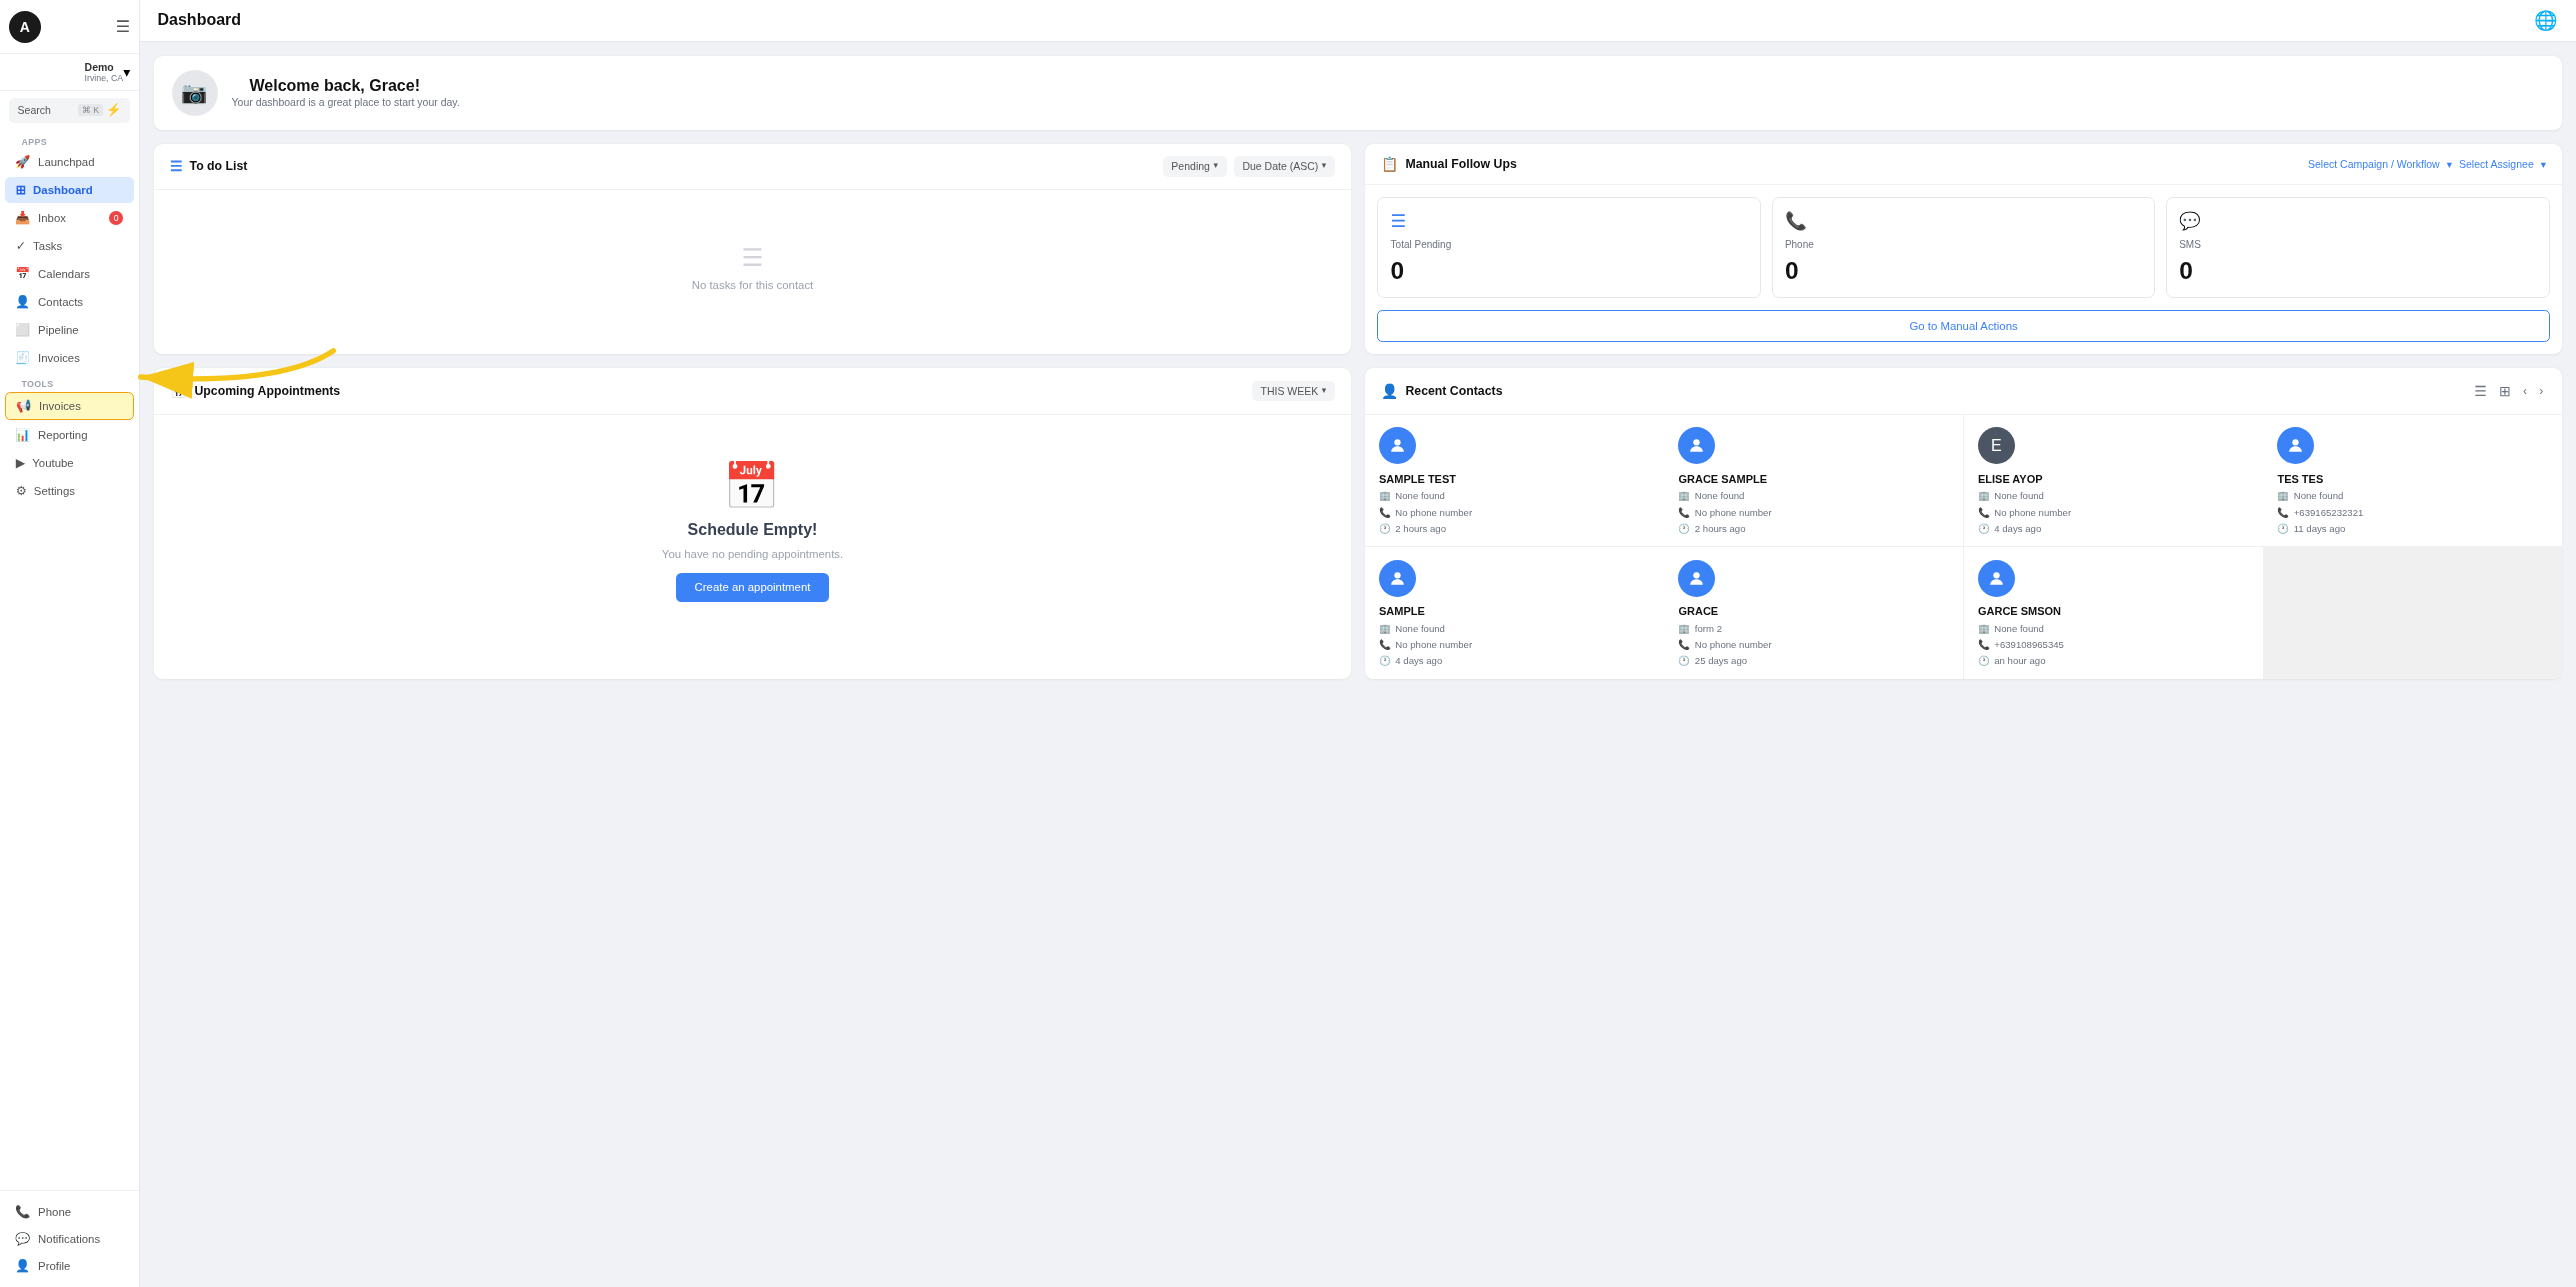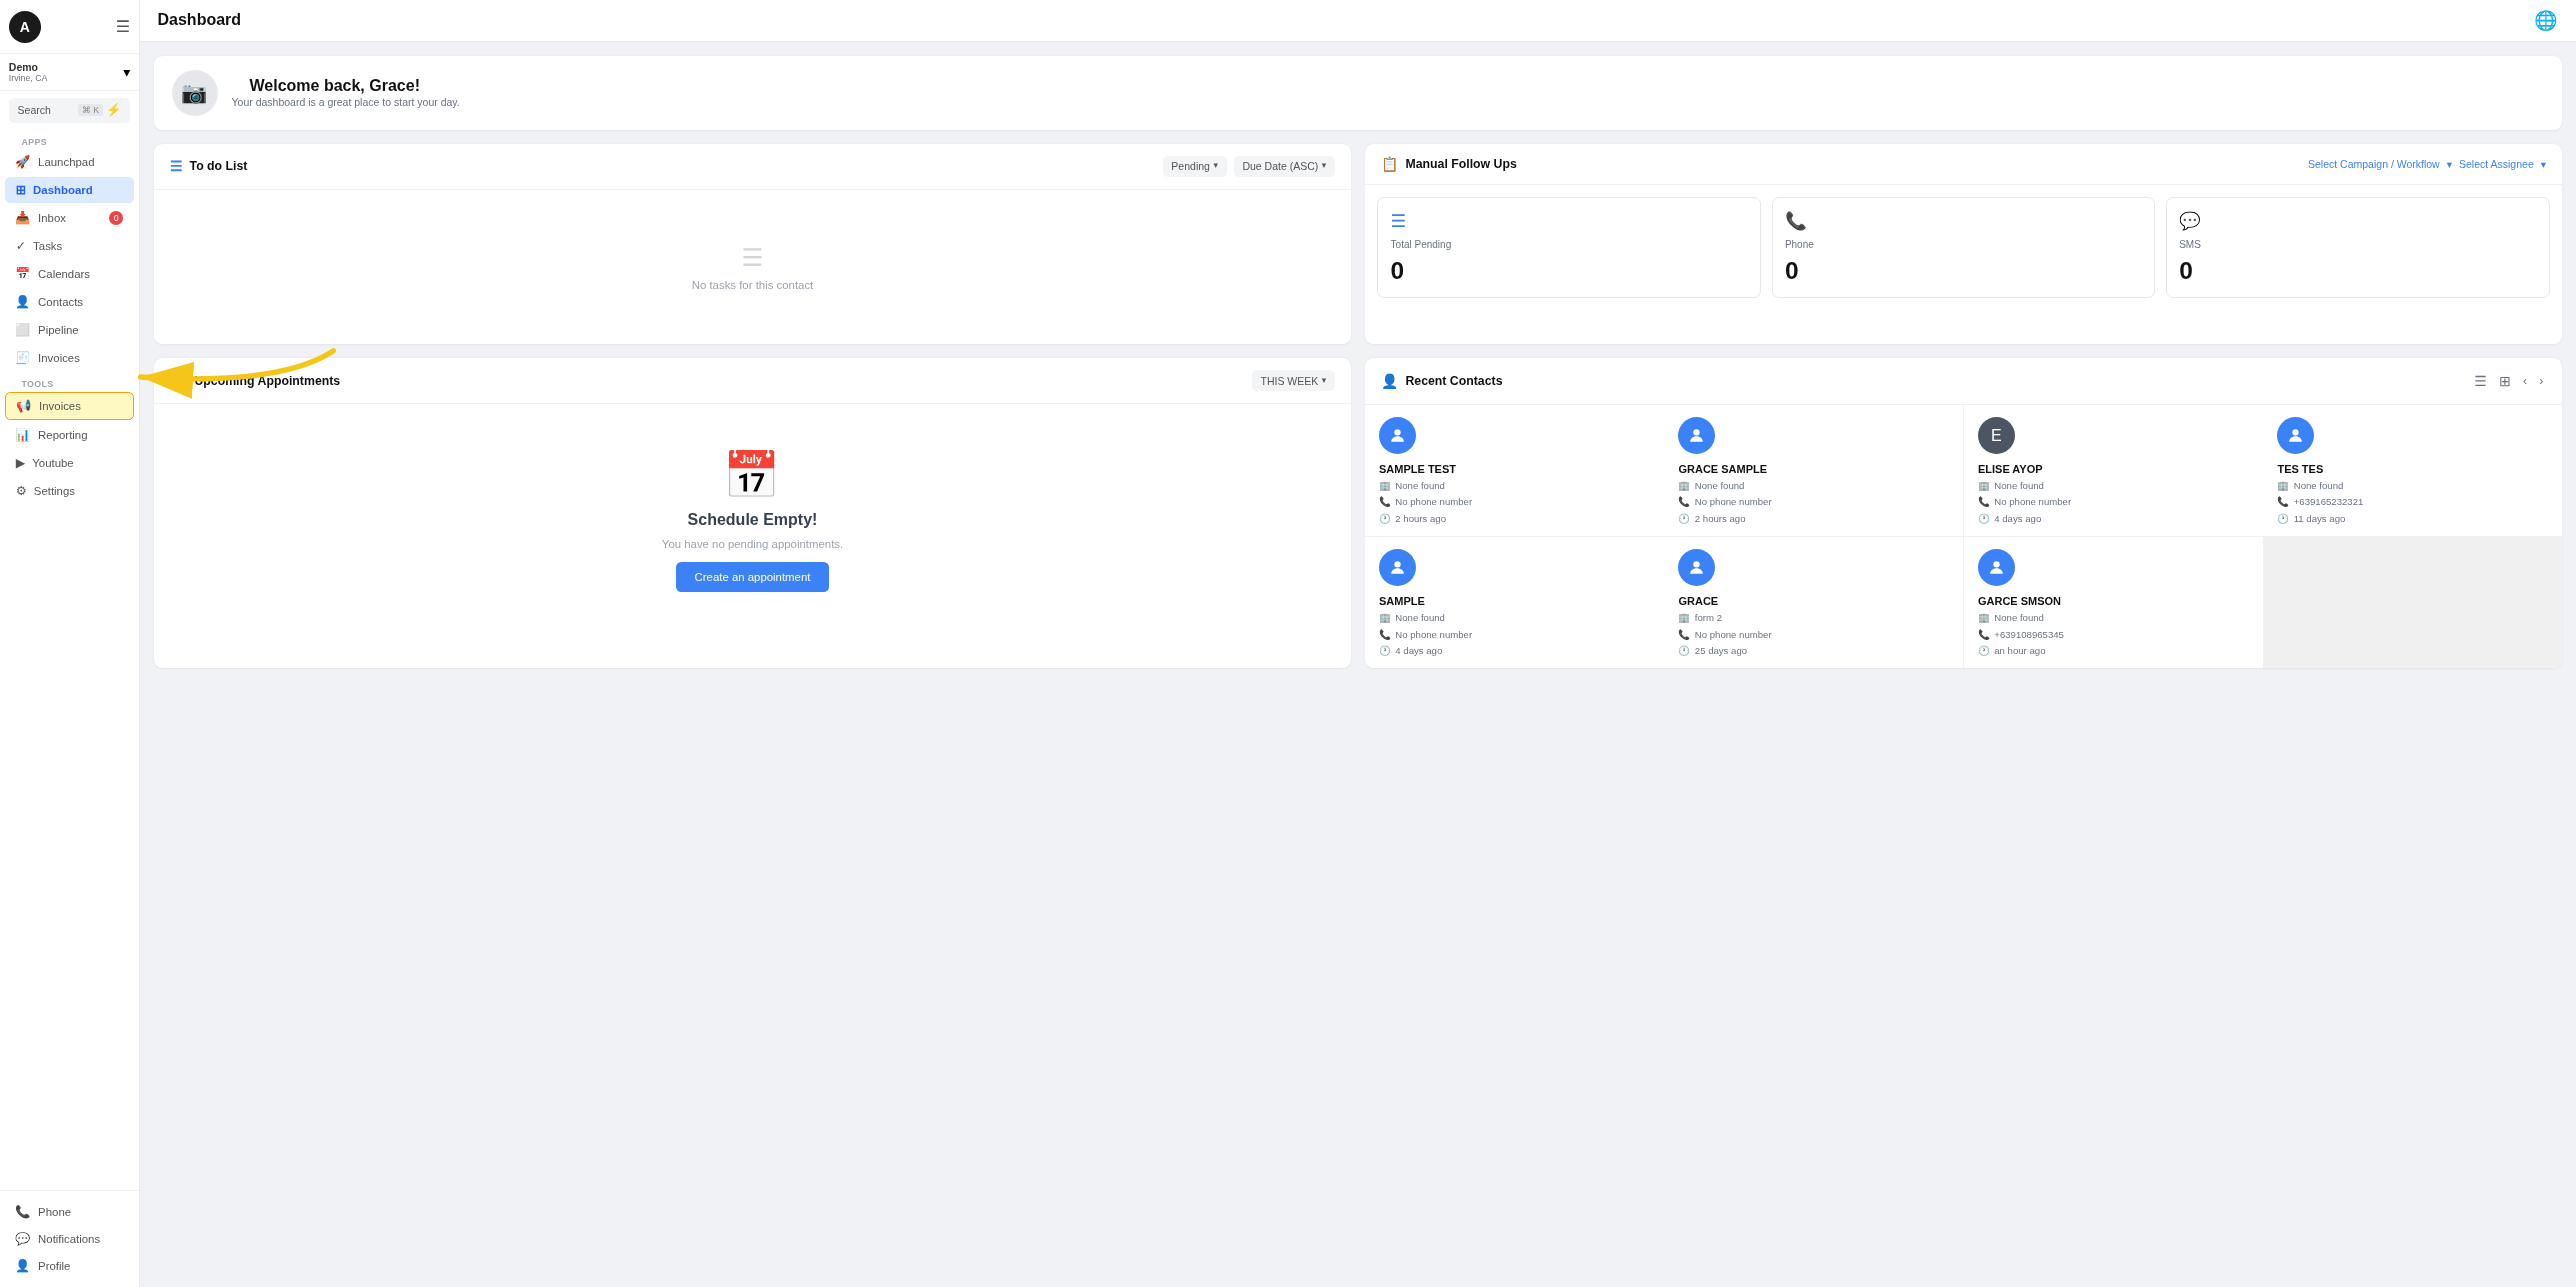--- a/index.html
+++ b/index.html
@@ -27,21 +27,21 @@
       width: 32px; height: 32px;
       background: #1a1a1a;
       border-radius: 50%;
       display: flex; align-items: center; justify-content: center;
       color: white; font-weight: bold; font-size: 14px;
     }
     .hamburger { margin-left: auto; cursor: pointer; font-size: 16px; color: #555; }
 
     .account-section {
       padding: 7px 8.8px;
-      display: flex; align-items: center; justify-content: space-between;
+      display: flex; align-items: center; justify-content: flex-end;
       border-bottom: 0.9px solid #f0f0f0;
     }
     .account-info { display: flex; flex-direction: column; }
     .account-name { font-size: 10.5px; font-weight: 600; color: #333; }
     .account-location { font-size: 8.8px; color: #6b7280; }
 
     .search-bar {
       margin: 7px 8.8px;
       background: #f3f4f6;
       border-radius: 5.3px;
@@ -434,20 +434,21 @@
             <span class="stat-icon">📞</span>
             <span class="stat-label">Phone</span>
             <span class="stat-value">0</span>
           </div>
           <div class="stat-card">
             <span class="stat-icon">💬</span>
             <span class="stat-label">SMS</span>
             <span class="stat-value">0</span>
           </div>
         </div>
+        <button class="go-btn">Go to Manual Actions</button>
       </div>
     </div>
 
     <div class="two-col">
 
       <div class="card">
         <div class="card-header">
           <div class="card-title">
             <span class="title-icon">📅</span>
             <span>Upcoming Appointments</span>

